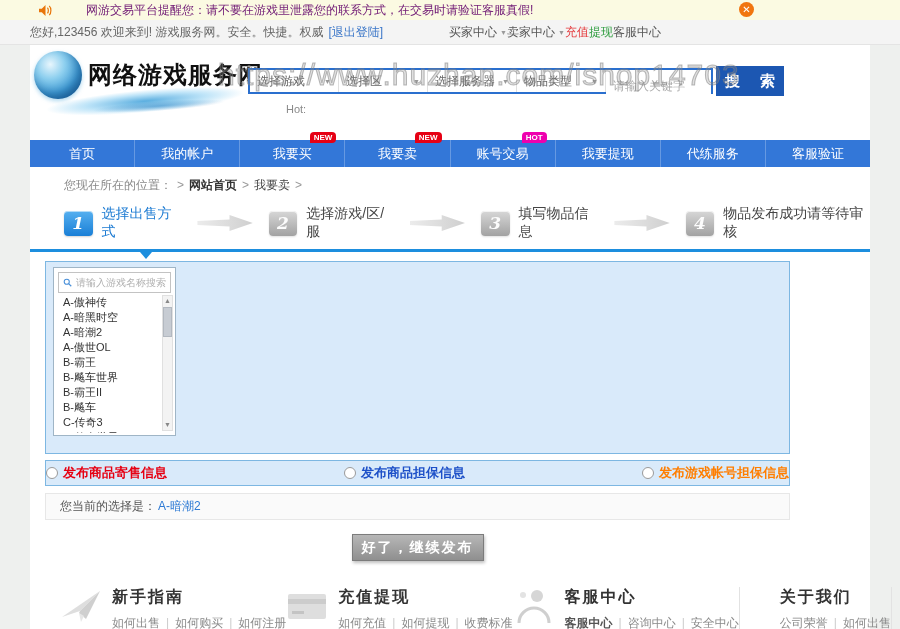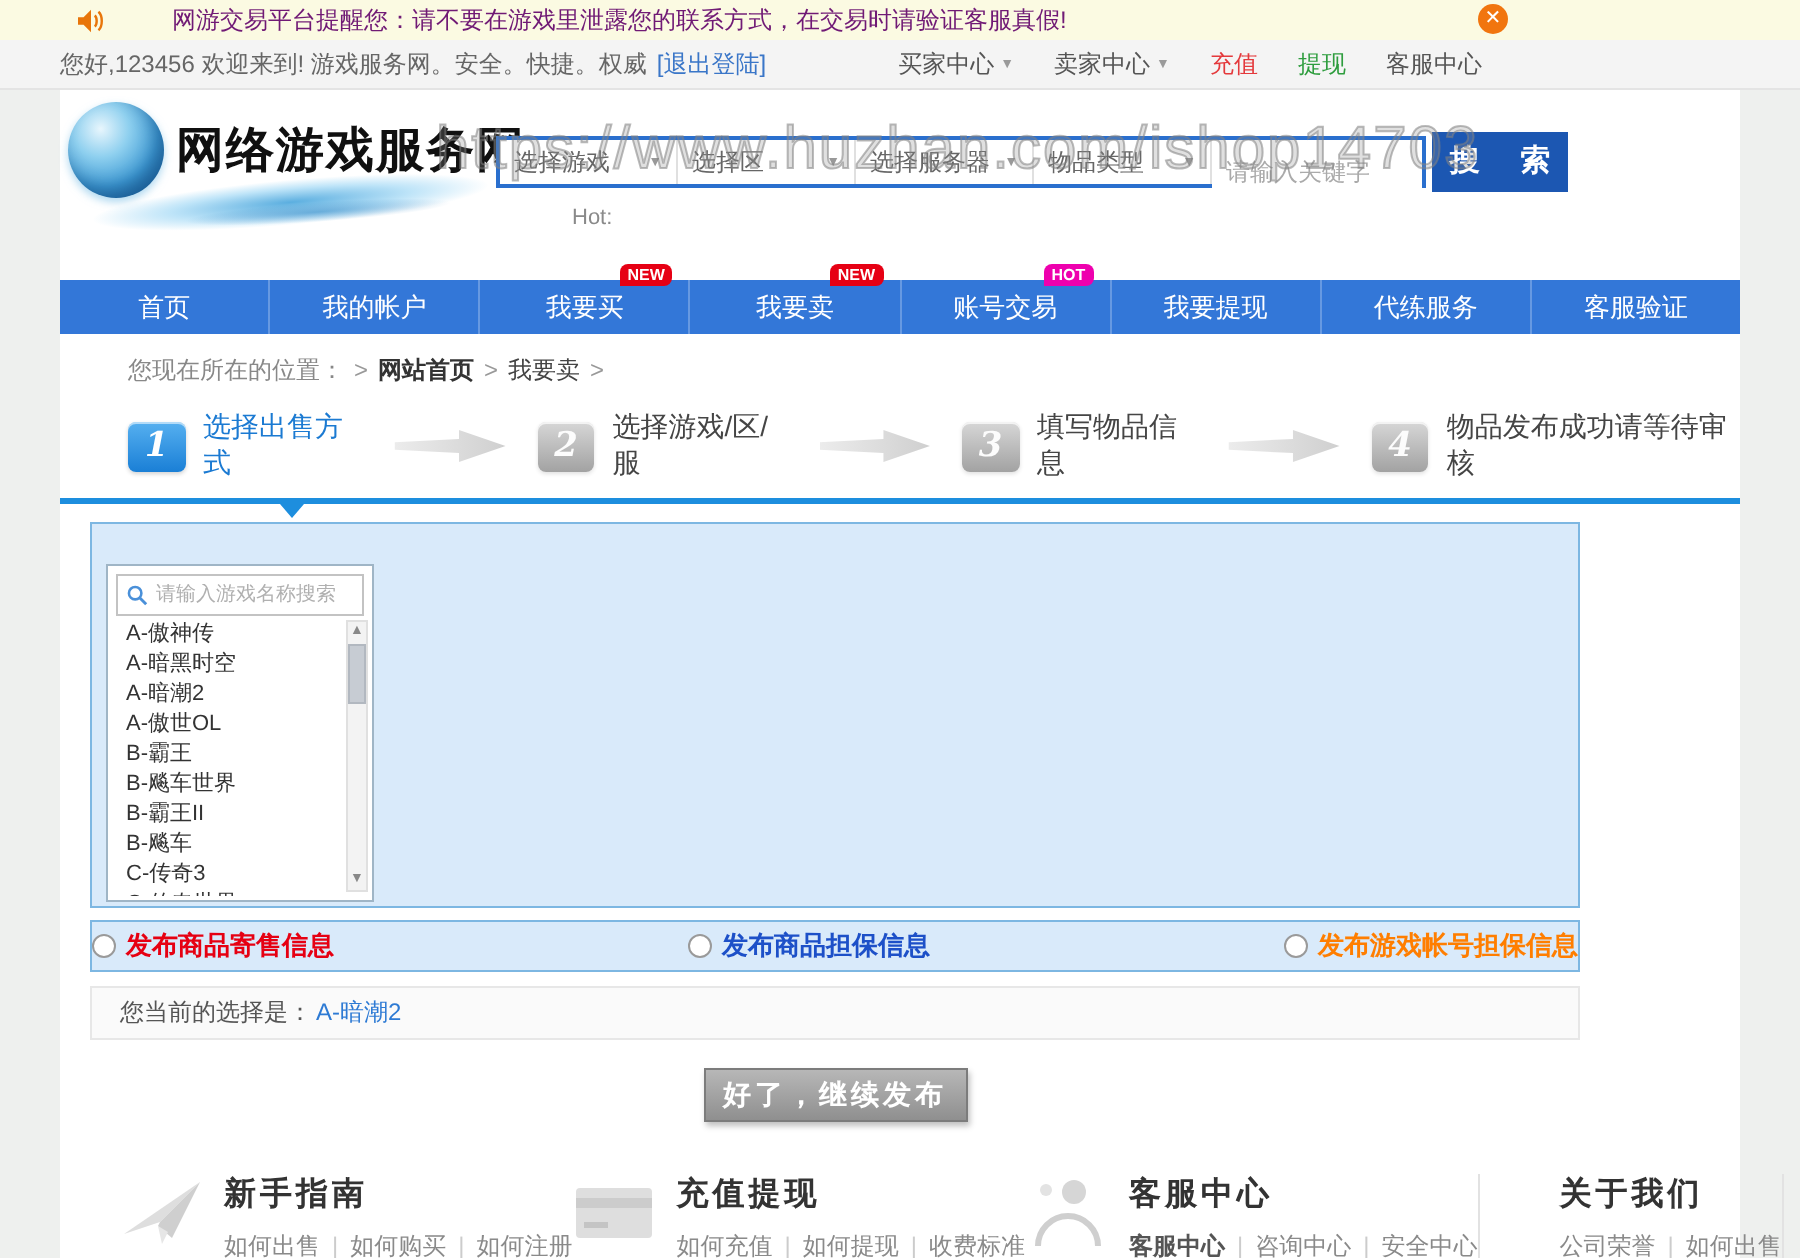--- a/index.html
+++ b/index.html
@@ -12,21 +12,21 @@
   
   .notice-bar{ height:20px; background:#fbfae2; display:flex; align-items:center; position:relative; }
   .speaker{ margin-left:38px; width:15px; height:13px; }
   .notice-text{ margin-left:33px; color:#701a75; font-size:12px; }
   .notice-close{ position:absolute; left:739px; top:2px; width:15px; height:15px; border-radius:50%;
     background:#f1750f; color:#fff; font-size:10px; font-weight:bold; text-align:center; line-height:15px; cursor:pointer; }
   
   .user-bar{ height:25px; background:#f4f4f4; border-bottom:1px solid #e4e4e4; }
   .user-inner{ width:840px; margin:0 auto; height:100%; display:flex; align-items:center; color:#666; }
   .logout-link{ color:#3a76c8; margin-left:5px; cursor:pointer; }
-  .user-links{ margin-left:66px; display:flex; align-items:center; gap:20px; }
+  .user-links{ margin-left:66px; display:flex; align-items:center; }
   .user-link{ cursor:pointer; color:#555; display:flex; align-items:center; gap:3px; }
   .user-link .caret{ font-size:7px; color:#9a9a9a; }
   
   .content{ width:840px; margin:0 auto; background:#fff; }
   
   .header{ height:86px; position:relative; background:#fff; }
   .logo{ position:absolute; left:4px; top:6px; display:flex; align-items:center; cursor:pointer; }
   .globe{ width:48px; height:48px; border-radius:50%;
     background:radial-gradient(circle at 34% 28%, #e8f6fd 0%, #8fd0ef 30%, #3e9ad4 62%, #145f9e 100%);
     box-shadow:inset -4px -5px 8px rgba(0,40,90,.35), 0 2px 4px rgba(120,190,230,.6); }
@@ -74,21 +74,21 @@
   .step.inactive .step-label{ color:#454545; }
   .step-arrow{ width:58px; height:16px; margin:0 16px;
     background:linear-gradient(90deg,#ececec,#cfcfcf);
     clip-path:polygon(0 38%, 58% 28%, 58% 0, 100% 50%, 58% 100%, 58% 72%, 0 62%); }
   .steps-line{ height:3px; background:#1d8ede; position:relative; }
   .steps-line .pointer{ position:absolute; left:110px; top:3px; width:0; height:0;
     border-left:6px solid transparent; border-right:6px solid transparent; border-top:7px solid #1d8ede; }
   
   .panel-blue{ width:745px; margin-left:15px; background:#d9eafa; border:1px solid #7db7e2; }
   .main-box{ margin-top:9px; height:193px; position:relative; }
-  .game-panel{ position:absolute; left:7px; top:20px; width:134px; height:169px; background:#fff; border:1px solid #9fb5c6; }
+  .game-panel{ position:absolute; left:7px; top:5px; width:123px; height:169px; background:#fff; border:1px solid #9fb5c6; }
   .game-search{ margin:4px 4px 2px 4px; height:21px; border:1px solid #c3c3c3; display:flex; align-items:center; padding:0 4px; gap:4px; }
   .game-search input{ border:none; outline:none; width:90px; font-size:10px; color:#888; }
   .game-search input::placeholder{ color:#b0b0b0; }
   .game-list{ position:relative; height:138px; overflow:hidden; }
   .game-item{ height:15px; line-height:15px; padding-left:9px; font-size:11px; color:#333; white-space:nowrap; cursor:pointer; }
   .game-scrollbar{ position:absolute; right:2px; top:0; width:11px; height:136px; background:#f3f3f3; border:1px solid #e0e0e0;
     display:flex; flex-direction:column; align-items:center; }
   .sb-arrow{ font-size:7px; color:#888; line-height:10px; cursor:pointer; }
   .sb-thumb{ width:9px; height:30px; background:#c7ccd3; border:1px solid #b2b8c0; margin-top:1px; cursor:pointer; }
   .sb-spacer{ flex:1; }

